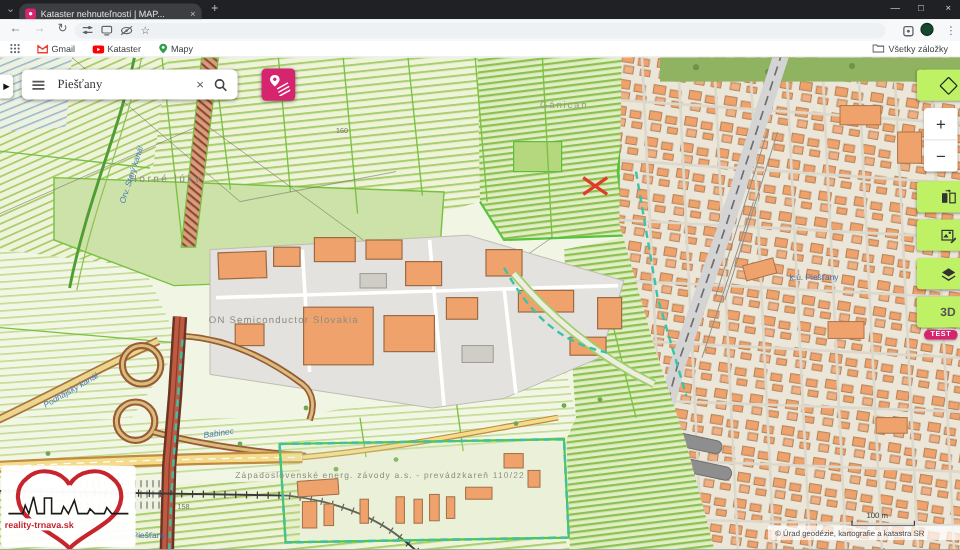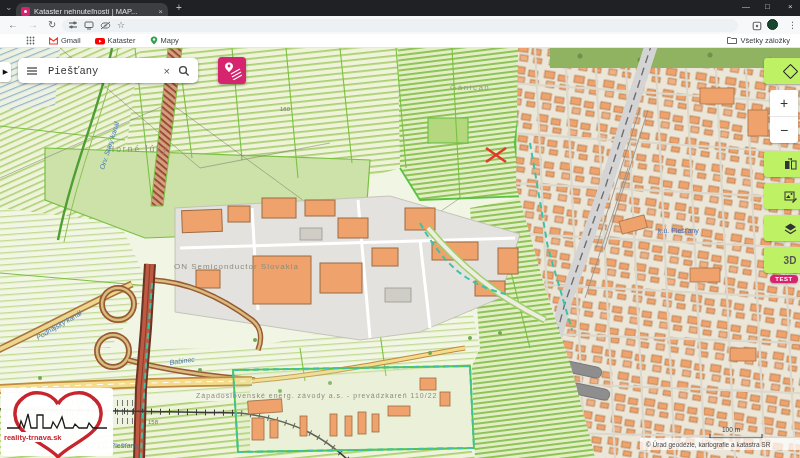--- a/index.html
+++ b/index.html
@@ -19,34 +19,34 @@
   .winctl{position:absolute;top:2px;color:#d0d2d6;font-size:8px;}
   #toolbar{position:absolute;left:0;top:16px;width:800px;height:18px;background:#f7f8fa;}
   .navic{position:absolute;top:3px;font-size:10px;color:#5f6368;line-height:12px;}
   #omnibox{position:absolute;left:62px;top:2.5px;width:676px;height:13px;background:#eef1f4;
            border-radius:7px;display:flex;align-items:center;padding:0 6px;box-sizing:border-box;}
   #omnibox .url{font-size:7.5px;color:#202124;white-space:nowrap;overflow:hidden;flex:1;margin-left:4px;}
   .obicon{flex:0 0 auto;margin-left:6px;display:flex;align-items:center;}
   #avatar{position:absolute;left:767px;top:3px;width:11px;height:11px;border-radius:50%;
           background:#17472f;border:1px solid #0b2d1d;box-sizing:border-box;}
   #bookmarks{position:absolute;left:0;top:34px;width:800px;height:14px;background:#ffffff;
-             border-bottom:1px solid #e4e6e8;box-sizing:border-box;display:flex;align-items:center;font-size:7.5px;color:#3c4043;padding-left:18px;}
+             border-bottom:1px solid #e4e6e8;box-sizing:border-box;display:flex;align-items:center;font-size:7.5px;color:#3c4043;}
   .bm{display:flex;align-items:center;margin-left:14px;}
   .bm svg{margin-right:3px;}
   #allbm{margin-left:auto;margin-right:10px;display:flex;}
   
   #map{position:absolute;left:0;top:48px;width:800px;height:410px;}
   
   #panel-arrow{position:absolute;left:0;top:14px;width:11px;height:20px;background:#fff;
                border-radius:0 4px 4px 0;box-shadow:0 1px 2px rgba(0,0,0,.3);display:flex;
                align-items:center;justify-content:center;font-size:7px;color:#111;}
   #searchbar{position:absolute;left:18px;top:10px;width:180px;height:25px;background:#fff;
              border-radius:5px;box-shadow:0 1px 3px rgba(0,0,0,.35);display:flex;align-items:center;padding:0 8px;box-sizing:border-box;}
   #searchbar input{border:0;outline:0;flex:1;font-size:10.5px;color:#333;margin-left:8px;min-width:0;
-                   font-family:Liberation Mono, monospace;background:transparent;}
+                   font-family:Liberation Serif, serif;background:transparent;}
   #searchbar .clr{color:#555;font-size:11px;margin-right:8px;}
   #zbgis-btn{position:absolute;left:218px;top:9px;width:28px;height:27px;background:#d6246e;
              border-radius:4px;box-shadow:0 1px 3px rgba(0,0,0,.35);display:flex;align-items:center;justify-content:center;}
   #ctls{position:absolute;right:2px;top:10px;width:28px;display:flex;flex-direction:column;align-items:center;}
   .ctl{width:28px;height:26px;background:#bef264;border-radius:3px;box-shadow:0 1px 2px rgba(0,0,0,.3);
        display:flex;align-items:center;justify-content:center;margin-bottom:6px;color:#3a3a3a;padding-left:12px;}
   #zoomgrp{width:28px;background:#fff;border-radius:3px;box-shadow:0 1px 2px rgba(0,0,0,.3);margin-bottom:8px;}
   #zoomgrp div{height:26px;display:flex;align-items:center;justify-content:center;font-size:14px;color:#333;}
   #zoomgrp .sep{height:1px;background:#e6e6e6;}
   .diam{width:9px;height:9px;border:1.6px solid #222;transform:rotate(45deg);border-radius:1px;}

